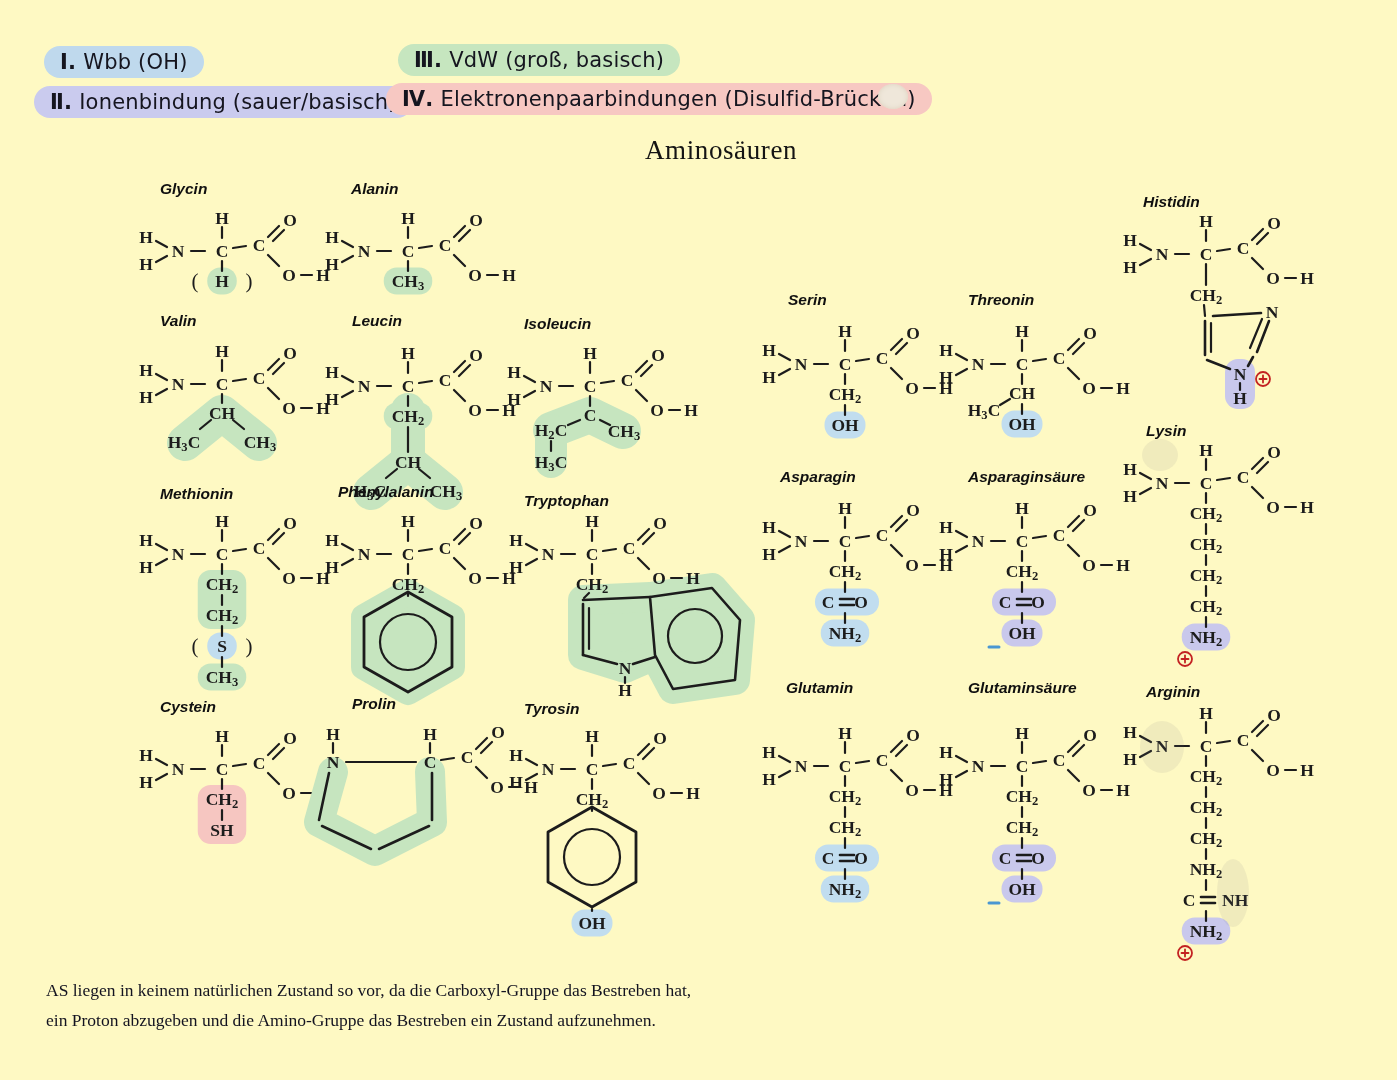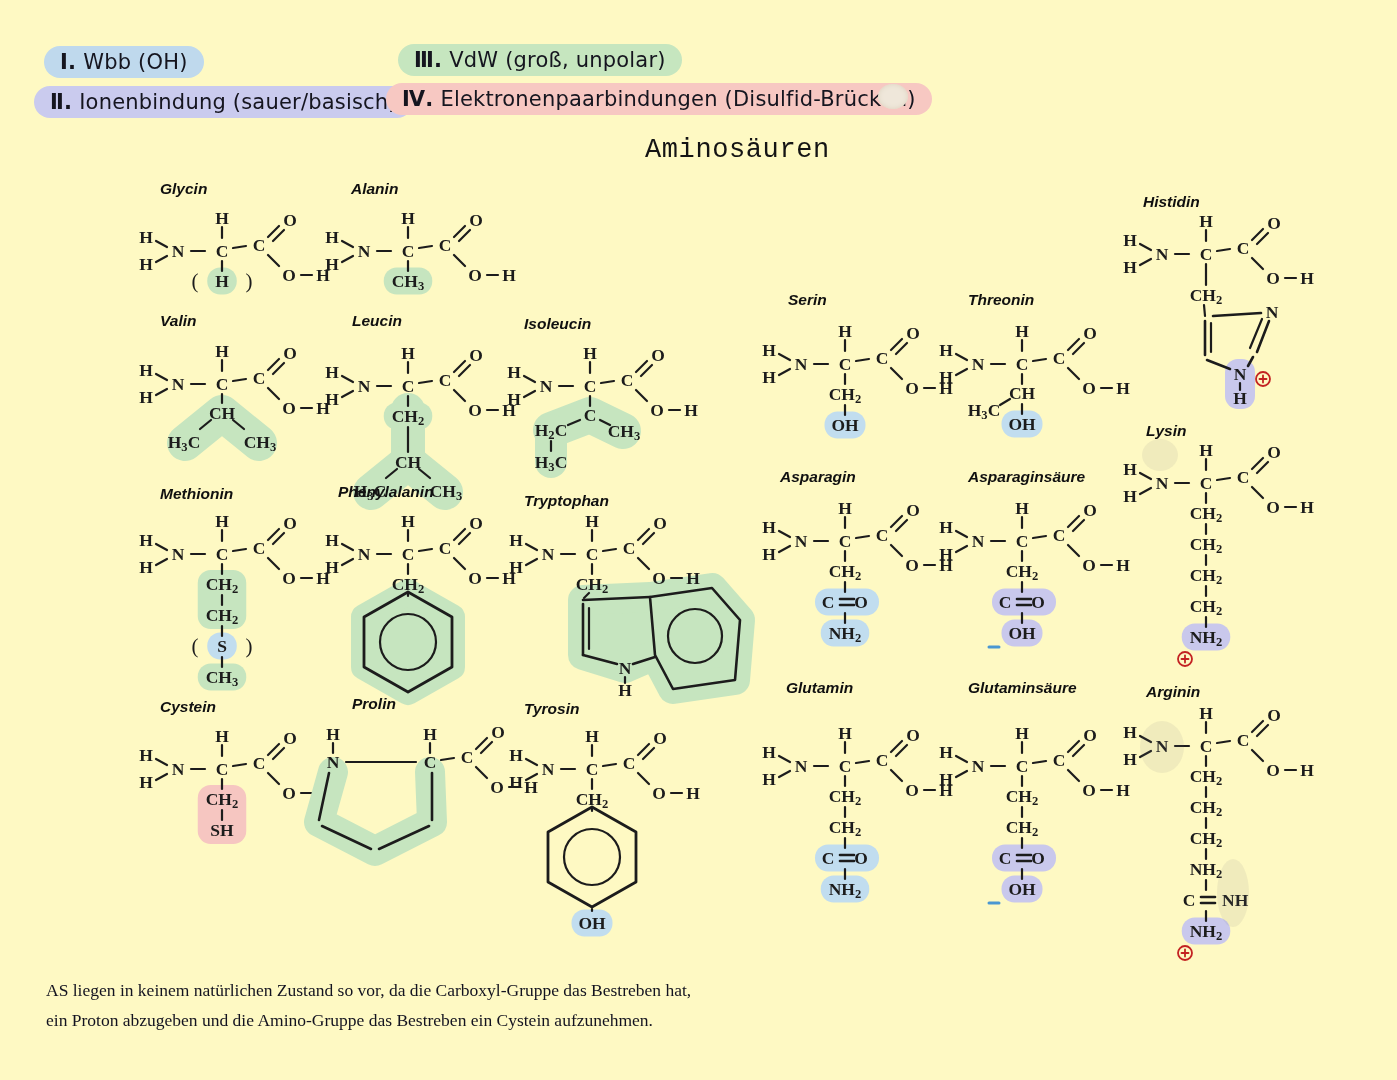--- a/index.html
+++ b/index.html
@@ -6,39 +6,39 @@
   .page{position:relative;width:1397px;height:1080px;background:#fef9c3;overflow:hidden;
         font-family:"DejaVu Sans",sans-serif;color:#16161e;}
   #structures{position:absolute;left:0;top:0;}
   .anno{position:absolute;border-radius:19px;padding:4px 16px;font-size:21px;white-space:nowrap;
         color:#15151f;letter-spacing:.2px;}
   .anno .rn{margin-right:7px;font-weight:bold;}
   .a1{left:44px;top:46px;}
   .a2{left:34px;top:86px;}
   .a3{left:398px;top:44px;}
   .a4{left:386px;top:83px;}
-  .title{position:absolute;left:645px;top:135px;font-family:Liberation Mono, monospace;
+  .title{position:absolute;left:645px;top:135px;font-family:Liberation Serif, serif;
          font-size:27px;color:#141414;letter-spacing:.6px;}
   .footnote{position:absolute;left:46px;top:975px;font-size:17.5px;line-height:30px;color:#131320;font-family:Liberation Serif, serif;}
   .smudge{position:absolute;left:878px;top:84px;width:30px;height:25px;border-radius:50%;
           background:#efe7da;box-shadow:inset 0 0 5px #ddd2bf;}
 </style>
 </head>
 <body>
 
 <div class="page">
 
   <div class="anno a1" style="background: rgb(191, 217, 237);">
     <span class="rn">Ⅰ.</span><span>Wbb (OH)</span>
   </div>
   <div class="anno a2" style="background: rgb(202, 203, 238);">
     <span class="rn">Ⅱ.</span><span>Ionenbindung (sauer/basisch)</span>
   </div>
   <div class="anno a3" style="background: rgb(198, 230, 191);">
-    <span class="rn">Ⅲ.</span><span>VdW (groß, unpolar)</span>
+    <span class="rn">Ⅲ.</span><span>VdW (groß, basisch)</span>
   </div>
   <div class="anno a4" style="background: rgb(247, 200, 194);">
     <span class="rn">Ⅳ.</span><span>Elektronenpaarbindungen (Disulfid-Brücken)</span>
   </div>
 
   <div class="smudge"></div>
 
   <div class="title">Aminosäuren</div>
 
   <svg id="structures" width="1397" height="1080" viewBox="0 0 1397 1080">
@@ -740,15 +740,15 @@
           <line x1="1185" y1="949.5" x2="1185" y2="956.5" stroke="#c32222" stroke-width="1.8" stroke-linecap="round"></line>
         </g>
       </g>
       <ellipse cx="1162" cy="747" rx="22" ry="26" fill="rgba(120,120,125,0.10)"></ellipse>
       <ellipse cx="1233" cy="893" rx="16" ry="34" fill="rgba(120,120,125,0.10)"></ellipse>
       <ellipse cx="1160" cy="455" rx="18" ry="16" fill="rgba(120,120,125,0.10)"></ellipse>
     </svg>
 
   <div class="footnote">
     <div>AS liegen in keinem natürlichen Zustand so vor, da die Carboxyl-Gruppe das Bestreben hat,</div>
-    <div>ein Proton abzugeben und die Amino-Gruppe das Bestreben ein Cystein aufzunehmen.</div>
+    <div>ein Proton abzugeben und die Amino-Gruppe das Bestreben ein Zustand aufzunehmen.</div>
   </div>
 </div>
 
 </body></html>

